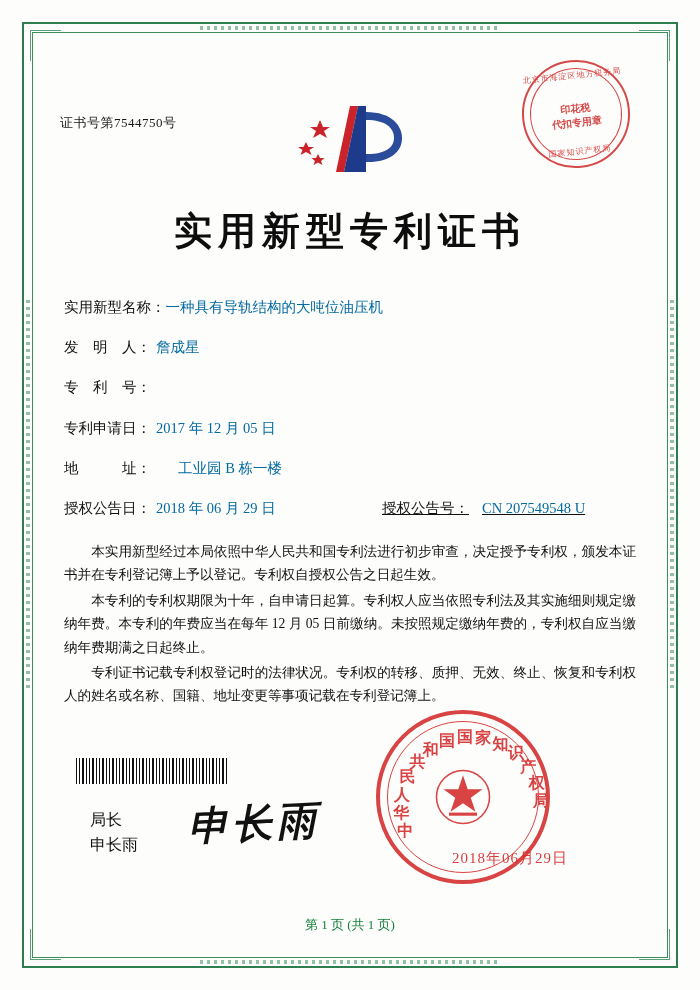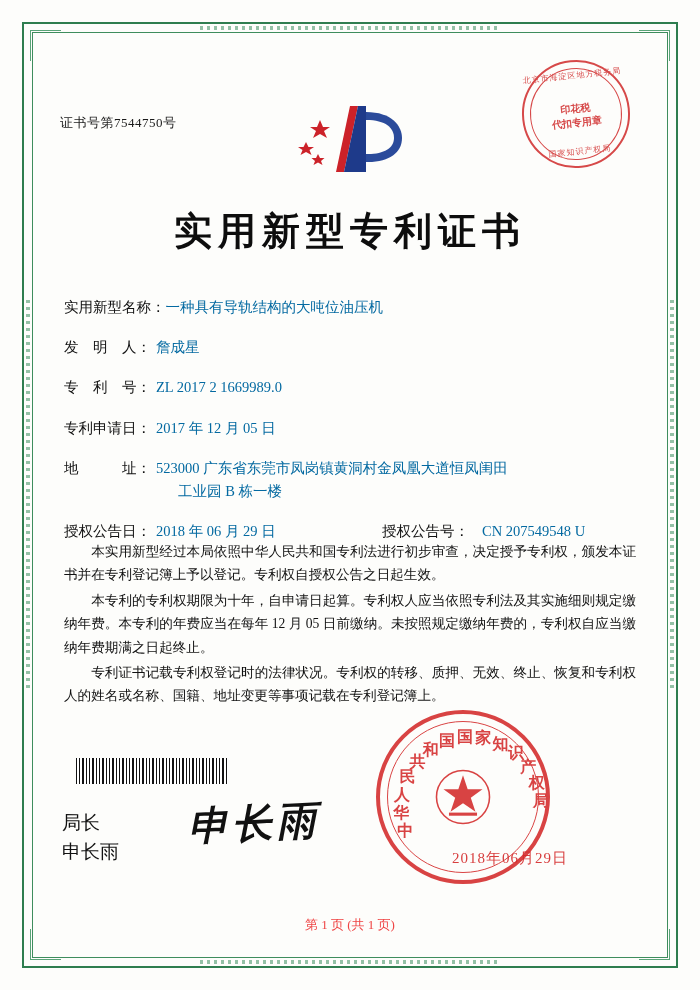--- a/index.html
+++ b/index.html
@@ -185,21 +185,21 @@
   .row-split {
     display: flex;
     align-items: flex-end;
     margin-bottom: 6px;
   }
   .row-split .half {
     display: flex;
     align-items: flex-start;
   }
   .row-split .half.left  { flex: 0 0 318px; }
-  .row-split .half.right { flex: 1 1 auto; }
+  .row-split .half.right { flex: 1 1 auto; text-decoration: underline; }
   .row-split .field-label { flex: 0 0 92px; }
   .row-split .field-label.wide { flex: 0 0 100px; }
 
   
   .body-text {
     position: absolute;
     left: 6px;
     right: 6px;
     top: 492px;
     font-size: 13.6px;
@@ -225,23 +225,23 @@
         #fff 1.5px, #fff 3px,
         #111 3px, #111 4px,
         #fff 4px, #fff 6.5px,
         #111 6.5px, #111 8.5px,
         #fff 8.5px, #fff 10px);
   }
 
   
   .sig-block {
     position: absolute;
-    left: 4px;
+    left: 32px;
     top: 760px;
-    font-size: 19px;
+    font-size: 16px;
     line-height: 1.55;
   }
   .signature {
     position: absolute;
     left: 130px;
     top: 748px;
     font-size: 40px;
     font-family: "Liberation Serif", serif;
     font-style: italic;
     font-weight: bold;
@@ -297,21 +297,21 @@
     letter-spacing: 1px;
     opacity: .9;
   }
 
   .page-footer {
     position: absolute;
     left: 0; right: 0;
     bottom: 8px;
     text-align: center;
     font-size: 13px;
-    color: #ef4444;
+    color: #15803d;
   }
 </style>
 </head>
 <body>
 
 <div class="page">
 
   <div class="border-outer"></div>
   <div class="border-inner"></div>
   <div class="corner tl"></div>
@@ -355,33 +355,31 @@
         <div class="field-value">一种具有导轨结构的大吨位油压机</div>
       </div>
 
       <div class="field-row">
         <div class="field-label">发　明　人：</div>
         <div class="field-value">詹成星</div>
       </div>
 
       <div class="field-row">
         <div class="field-label">专　利　号：</div>
-        <div class="field-value">ZL 2017 2 1669989.0</div>
       </div>
 
       <div class="field-row">
         <div class="field-label">专利申请日：</div>
         <div class="field-value">2017 年 12 月 05 日</div>
       </div>
 
 
       <div class="field-row">
         <div class="field-label">地　　　址：</div>
         <div class="field-value">
-          <span>523000 广东省东莞市凤岗镇黄洞村金凤凰大道恒凤闺田</span>
           <span class="sub">工业园 B 栋一楼</span>
         </div>
       </div>
 
       <div class="row-split">
         <div class="half left">
           <div class="field-label">授权公告日：</div>
           <div class="field-value">2018 年 06 月 29 日</div>
         </div>
         <div class="half right">

